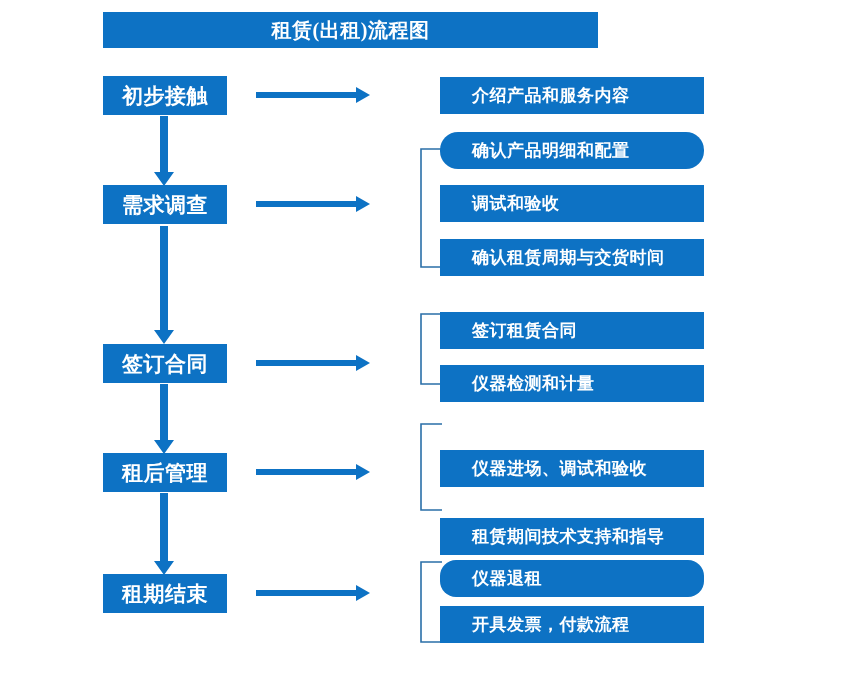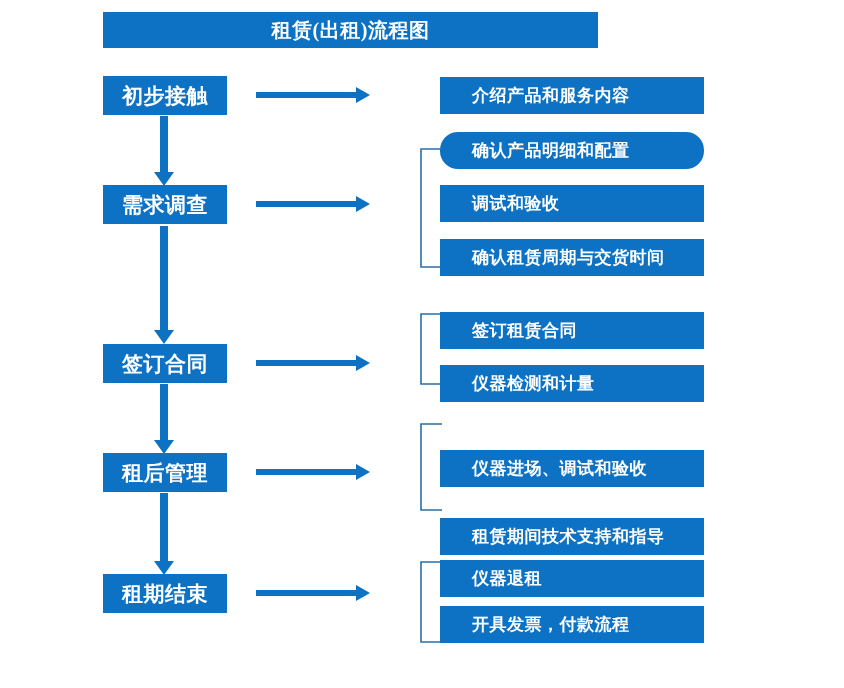--- a/index.html
+++ b/index.html
@@ -149,16 +149,16 @@
       <path d="M0 6 H100 V1 L114 9 L100 17 V12 H0 Z" fill="#0d72c4"></path>
     </svg>
   </div>
 
   <div class="bracket" style="top:561px;height:82px;">
     <svg width="23" height="82" viewBox="0 0 23 82">
       <path d="M23 1 H2 V81 H23" fill="none" stroke="#2a6fa8" stroke-width="1.6"></path>
     </svg>
   </div>
 
-  <div class="node detail" style="top:560px;">仪器退租</div>
+  <div class="node detail" style="top:560px;border-radius:16px;">仪器退租</div>
   <div class="node detail" style="top:606px;">开具发票，付款流程</div>
 
 </div>
 
 </body></html>

